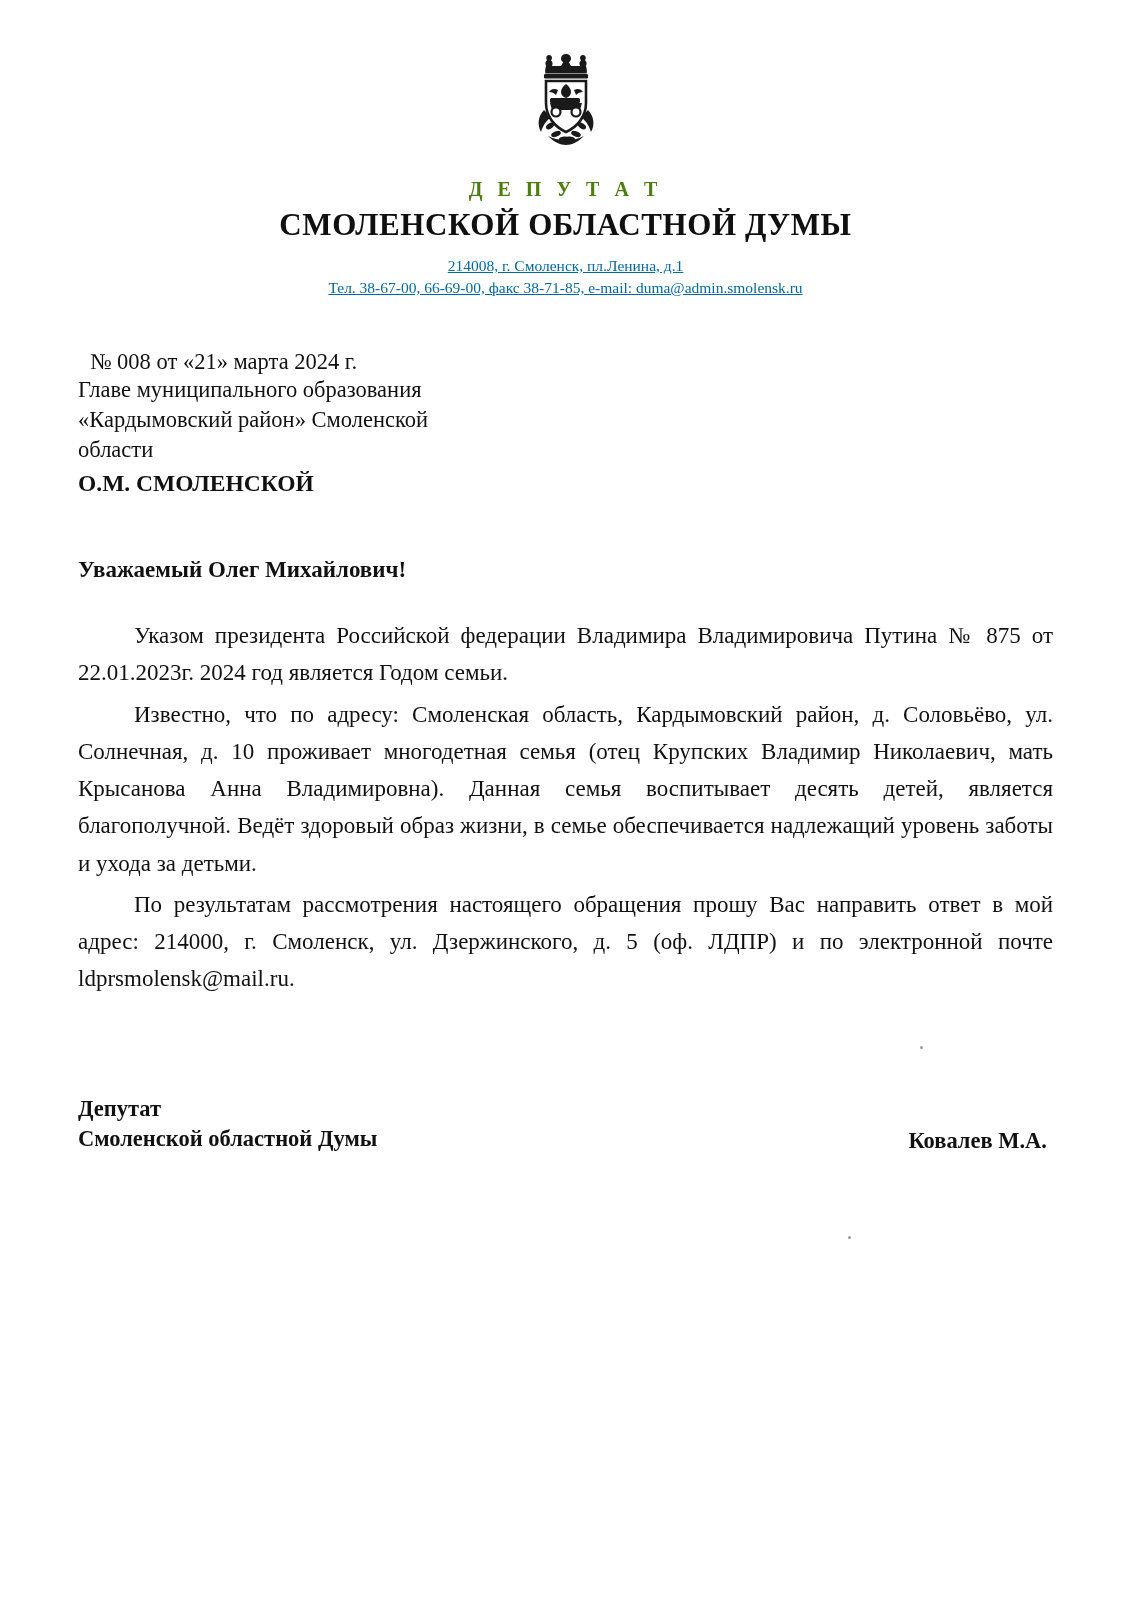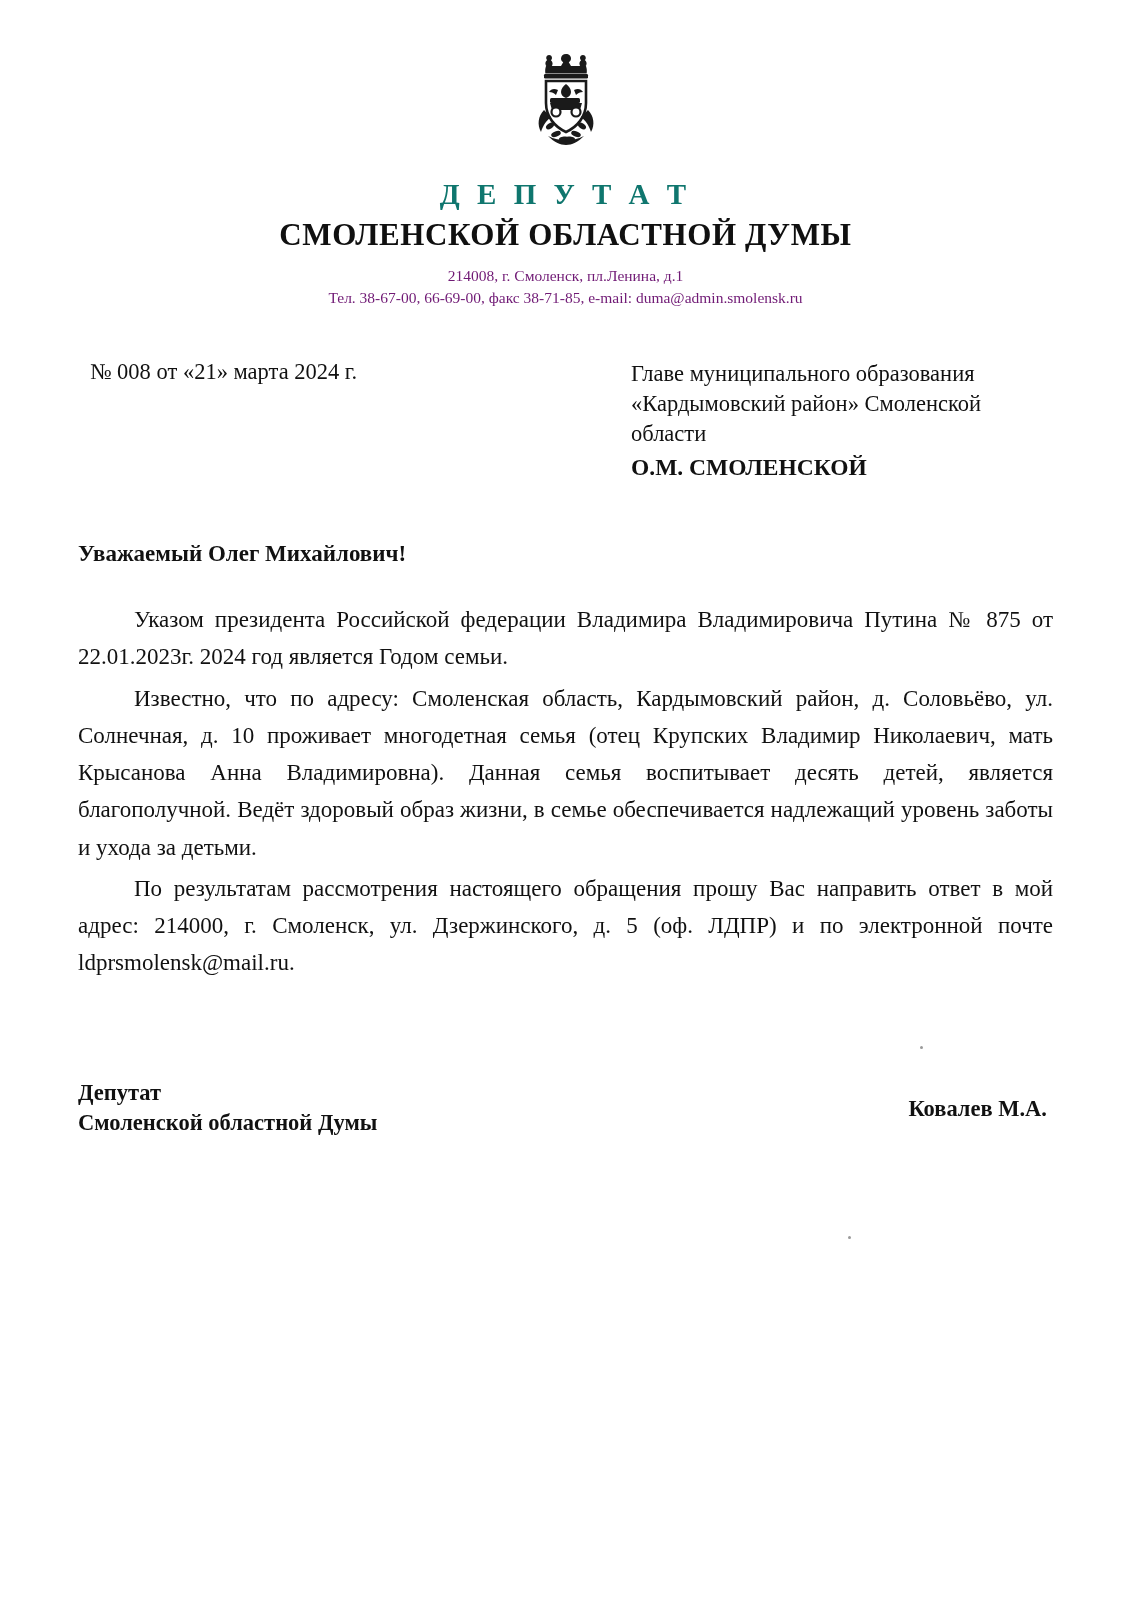--- a/index.html
+++ b/index.html
@@ -32,47 +32,49 @@
   .emblem {
     width: 120px;
     height: 120px;
     display: block;
   }
   .header-titles {
     text-align: center;
     margin-top: 10px;
   }
   .title-line1 {
-    font-size: 29px;
+    font-size: 20px;
     font-weight: bold;
     letter-spacing: 5px;
-    color: #0f766e;
+    color: #4d7c0f;
   }
   .title-line2 {
     font-size: 31px;
     font-weight: bold;
     letter-spacing: 0.6px;
     margin-top: 6px;
     color: #101010;
   }
   .addr-line {
     font-size: 15.5px;
     margin-top: 14px;
-    color: #701a75;
+    color: #0369a1;
+    text-decoration: underline;
   }
   .addr-line.second {
     margin-top: 4px;
   }
 
   
   .meta-row {
     display: flex;
     justify-content: space-between;
     align-items: flex-start;
     margin-top: 52px;
+    flex-direction: column;
   }
   .doc-number {
     font-size: 22.5px;
     white-space: nowrap;
     padding-left: 12px;
   }
   .addressee {
     width: 400px;
     font-size: 22.5px;
     line-height: 1.33;
@@ -103,21 +105,21 @@
     text-align: justify;
     text-indent: 56px;
     margin: 0 0 4px 0;
     hyphens: none;
   }
 
   
   .signature-row {
     display: flex;
     justify-content: space-between;
-    align-items: center;
+    align-items: flex-end;
     margin-top: 96px;
   }
   .sign-left {
     font-size: 22.5px;
     font-weight: bold;
     line-height: 1.35;
   }
   .sign-right {
     font-size: 22.5px;
     font-weight: bold;

